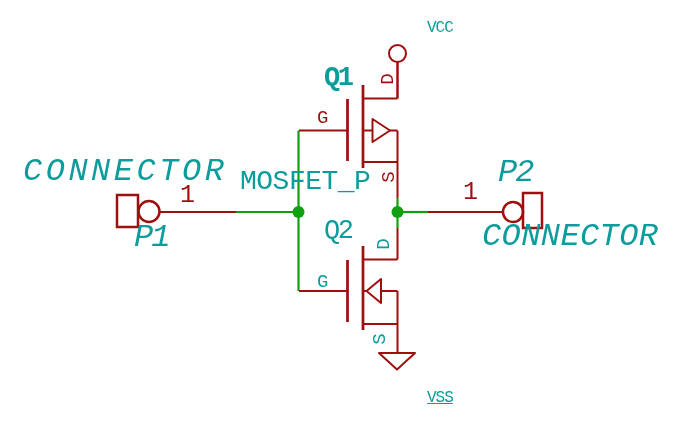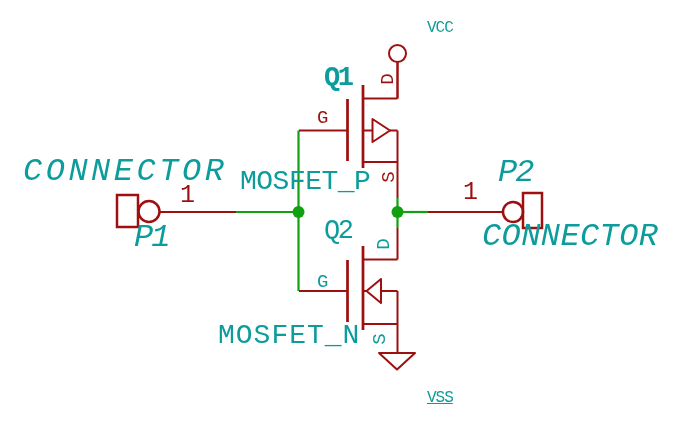--- a/index.html
+++ b/index.html
@@ -120,20 +120,19 @@
   <span class="lbl fs32" style="left:482px;top:221px;letter-spacing:0.4px;">CONNECTOR</span>
   <span class="lbl red fs25" style="left:463px;top:180px;">1</span>
 
   <span class="lbl fs27" style="left:324px;top:65px;letter-spacing:-2.5px;font-weight:bold;">Q1</span>
   <span class="lbl fs28" style="left:228px;top:168px;letter-spacing:-0.5px;margin-left:12px;">MOSFET_P</span>
   <span class="lbl red fs19" style="left:317px;top:109px;">G</span>
   <span class="lbl red fs19 rot" style="left:388px;top:79px;">D</span>
   <span class="lbl red fs19 rot" style="left:389px;top:177px;">S</span>
 
   <span class="lbl fs27" style="left:324px;top:218px;letter-spacing:-2.5px;text-align:center;">Q2</span>
-  <span class="lbl fs28" style="left:218px;top:322px;letter-spacing:1px;">MOSFET_N</span>
   <span class="lbl fs19" style="left:317px;top:273px;">G</span>
   <span class="lbl fs19 rot" style="left:384px;top:244px;">D</span>
   <span class="lbl fs19 rot" style="left:380px;top:339px;">S</span>
 
   <span class="lbl fs16" style="left:381px;top:20px;letter-spacing:-1px;">VCC</span>
   <span class="lbl fs16" style="left:381px;top:390px;letter-spacing:-1px;text-decoration:underline;">VSS</span>
 </div>
 
 </body></html>

